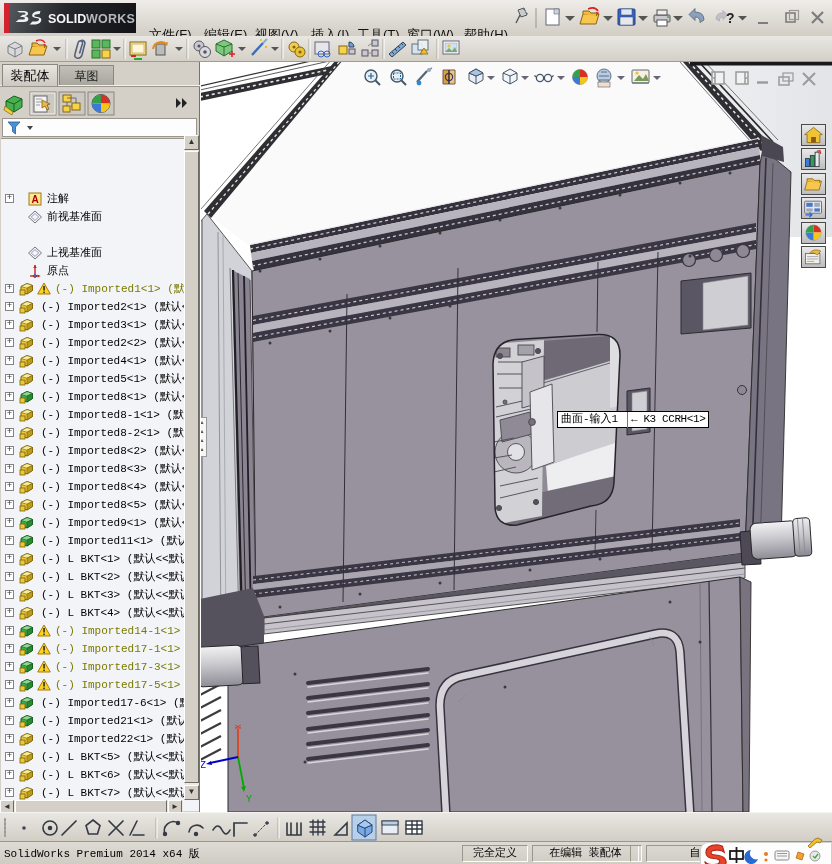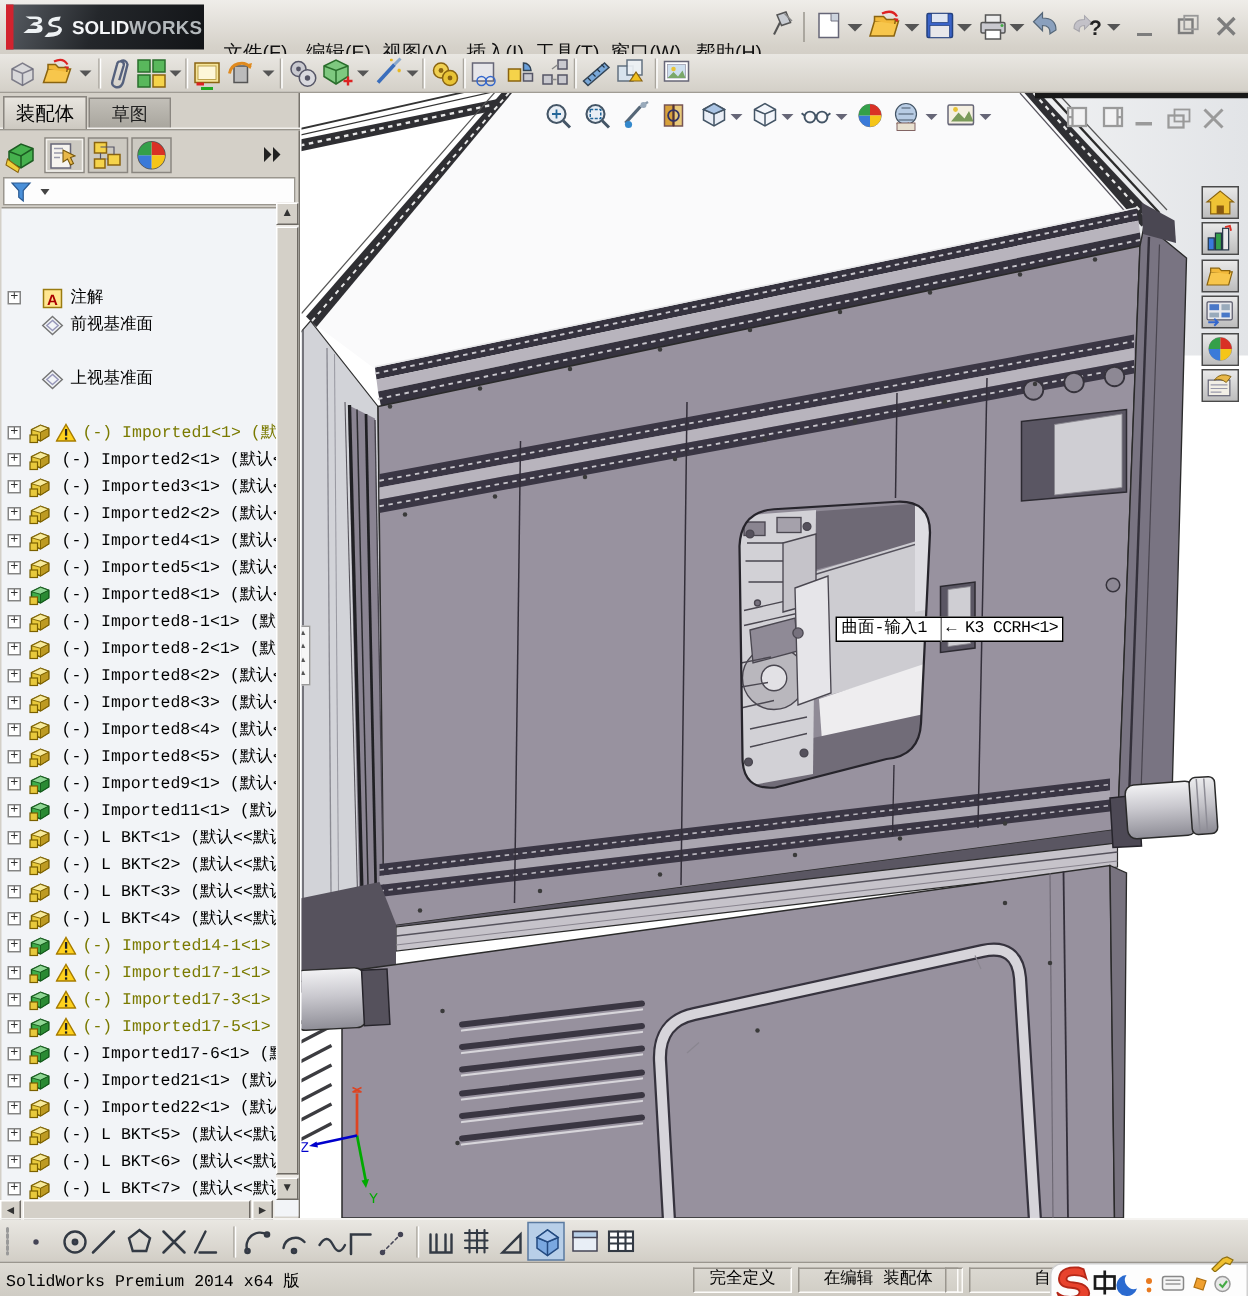--- a/index.html
+++ b/index.html
@@ -288,20 +288,26 @@
           <use href="#plane"></use>
         </svg>
         <span style="position:absolute;left:46px">前视基准面</span>
       </div>
 <div class="tr" style="top:105px">
         <svg class="ti" style="left:26px">
           <use href="#plane"></use>
         </svg>
         <span style="position:absolute;left:46px">上视基准面</span>
       </div>
+<div class="tr" style="top:123px">
+        <svg class="ti" style="left:26px">
+          <use href="#orig"></use>
+        </svg>
+        <span style="position:absolute;left:46px">原点</span>
+      </div>
 <div class="tr olive" style="top:141px">
         <span class="exp">+</span>
         <svg class="ti" style="left:18px">
           <use href="#asmY"></use>
         </svg>
         <svg class="wa" style="left:36px">
           <use href="#warn"></use>
         </svg>
         <span style="position:absolute;left:54px">(-) Imported1&lt;1&gt; (默</span>
       </div>

